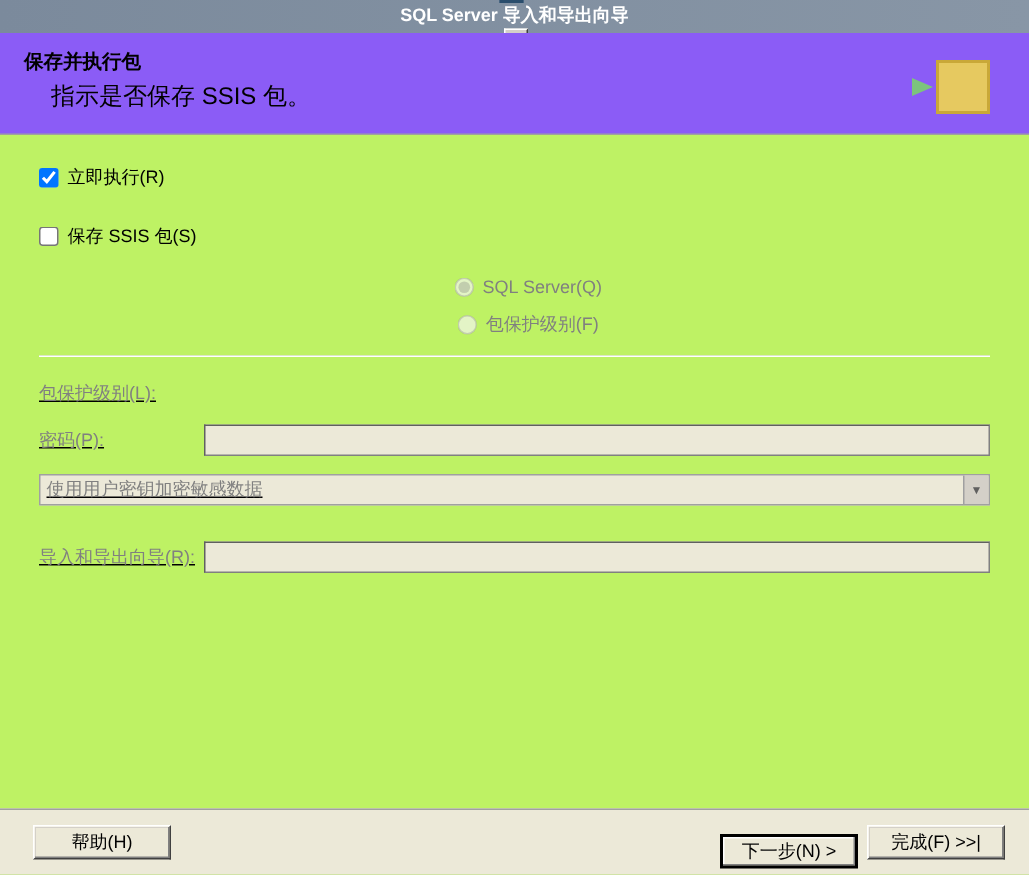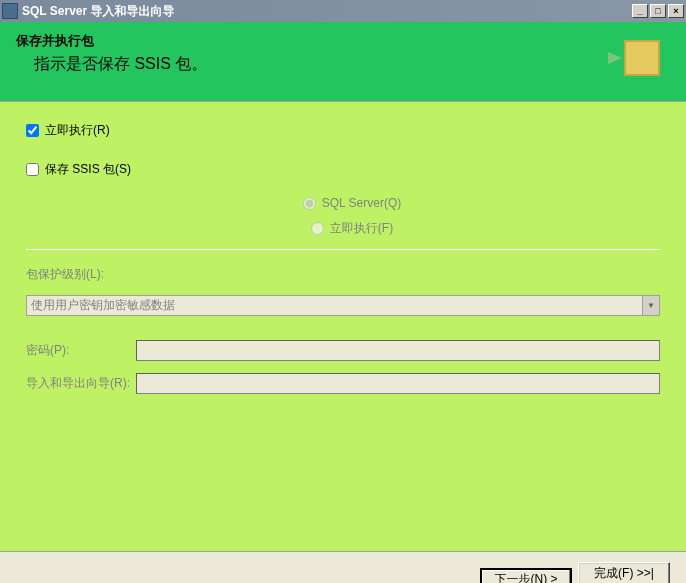--- a/index.html
+++ b/index.html
@@ -12,20 +12,21 @@
   overflow: hidden;
 }
 .titlebar {
   height: 22px;
   background: linear-gradient(to right, #7b8a9c, #8896a6);
   color: #fff;
   display: flex;
   align-items: center;
   padding: 0 2px;
   font-weight: bold;
+  flex-direction: column;
 }
 .titlebar .app-icon {
   width: 16px; height: 16px;
   background: #4a6d8c;
   border: 1px solid #2a4d6c;
   margin-right: 4px;
 }
 .titlebar .spacer { flex: 1; }
 .titlebar .winbtn {
   width: 16px; height: 14px;
@@ -37,22 +38,22 @@
   display: flex;
   align-items: center;
   justify-content: center;
   color: #000;
   font-size: 9px;
   font-family: Tahoma, sans-serif;
   font-weight: bold;
   cursor: pointer;
 }
 .header {
-  height: 80px;
-  background: #22c55e;
+  height: 68px;
+  background: #8b5cf6;
   border-bottom: 1px solid #a0a0a0;
   padding: 10px 16px;
   display: flex;
   align-items: flex-start;
   position: relative;
 }
 .header .txt { flex: 1; }
 .header h1 { font-size: 13px; font-weight: bold; margin-bottom: 4px; }
 .header .sub { font-size: 16px; padding-left: 18px; color: #000; }
 .header .wiz-icon {
@@ -79,21 +80,21 @@
   padding: 20px 26px 10px 26px;
   background: #bef264;
   height: 449px;
 }
 .row { display: flex; align-items: center; margin-bottom: 10px; }
 .row.indent { padding-left: 18px; justify-content: center; }
 .row.disabled { color: #808080; }
 .row input[type=checkbox], .row input[type=radio] { margin-right: 6px; }
 .row label { cursor: default; }
 .sep { height: 1px; background: #b0b0b0; margin: 12px 0 16px 0; border-bottom: 1px solid #fff; }
-.field-row { display: flex; align-items: center; margin-bottom: 12px; }
+.field-row { display: flex; align-items: center; margin-bottom: 12px; text-decoration: underline; }
 .field-label { width: 110px; color: #808080; }
 .combo {
   flex: 1;
   height: 21px;
   border: 1px solid #a0a0a0;
   background: #ece9d8;
   display: flex;
   align-items: center;
   color: #808080;
   padding-left: 4px;
@@ -183,44 +184,45 @@
 
   <div style="height:8px"></div>
 
   <div class="row indent disabled">
     <input type="radio" checked="" disabled="" style="">
     <label>SQL Server(Q)</label>
   </div>
 
   <div class="row indent disabled">
     <input type="radio" disabled="" style="">
-    <label>立即执行(F)</label>
+    <label>包保护级别(F)</label>
   </div>
 
   <div class="sep"></div>
 
   <div class="field-row">
     <span class="field-label" style="width:auto">包保护级别(L):</span>
   </div>
+  <div class="field-row">
+    <span class="field-label">密码(P):</span>
+    <div class="textbox"></div>
+  </div>
+
   <div class="field-row" style="margin-bottom:24px">
     <div class="combo">
       <span>使用用户密钥加密敏感数据</span>
       <div class="arrow-btn">▼</div>
     </div>
   </div>
 
   <div class="field-row">
-    <span class="field-label">密码(P):</span>
-    <div class="textbox"></div>
-  </div>
-
-  <div class="field-row">
     <span class="field-label">导入和导出向导(R):</span>
     <div class="textbox"></div>
   </div>
 
 </div>
 
 <div class="footer">
+  <button class="btn">帮助(H)</button>
   <div class="gap"></div>
   <button class="btn default">下一步(N) &gt;</button>
   <button class="btn">完成(F) &gt;&gt;|</button>
 </div>
 
 </body></html>

